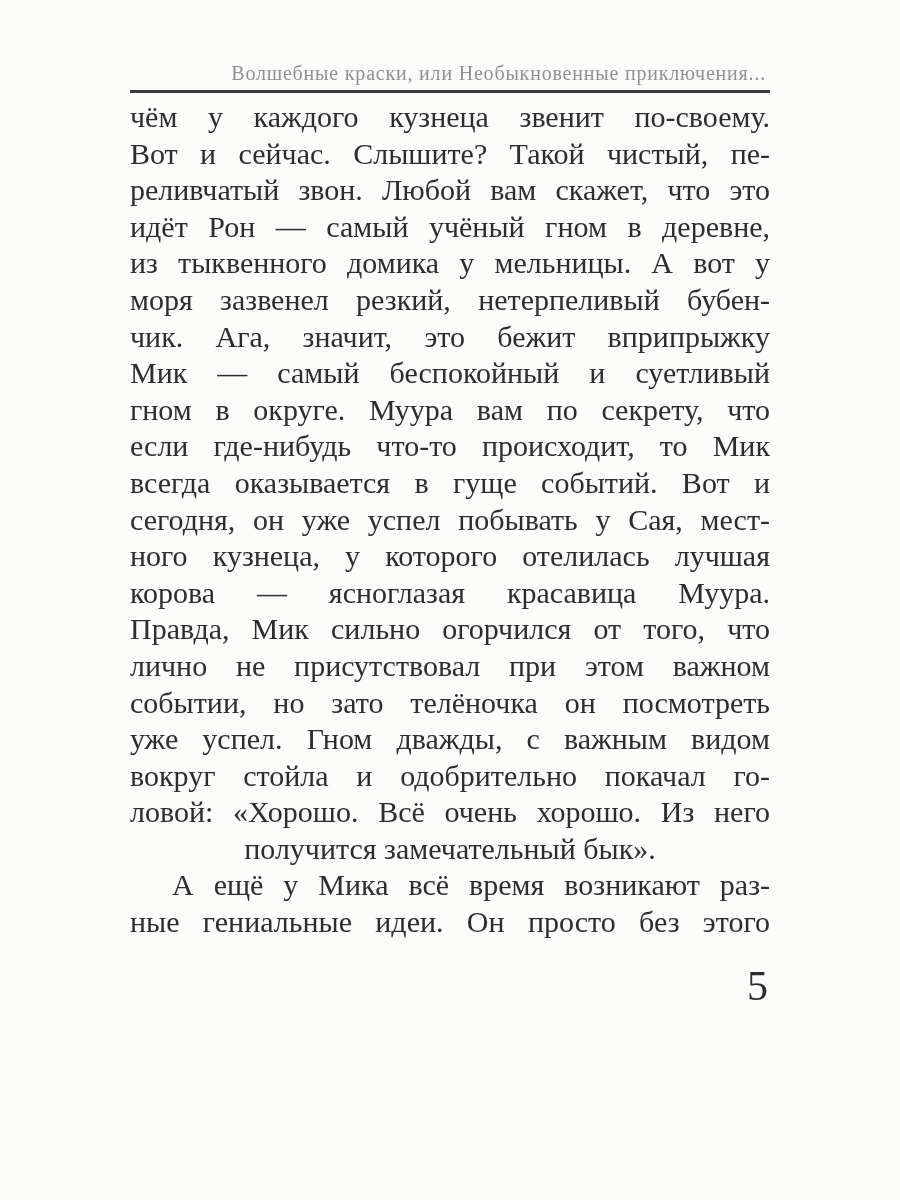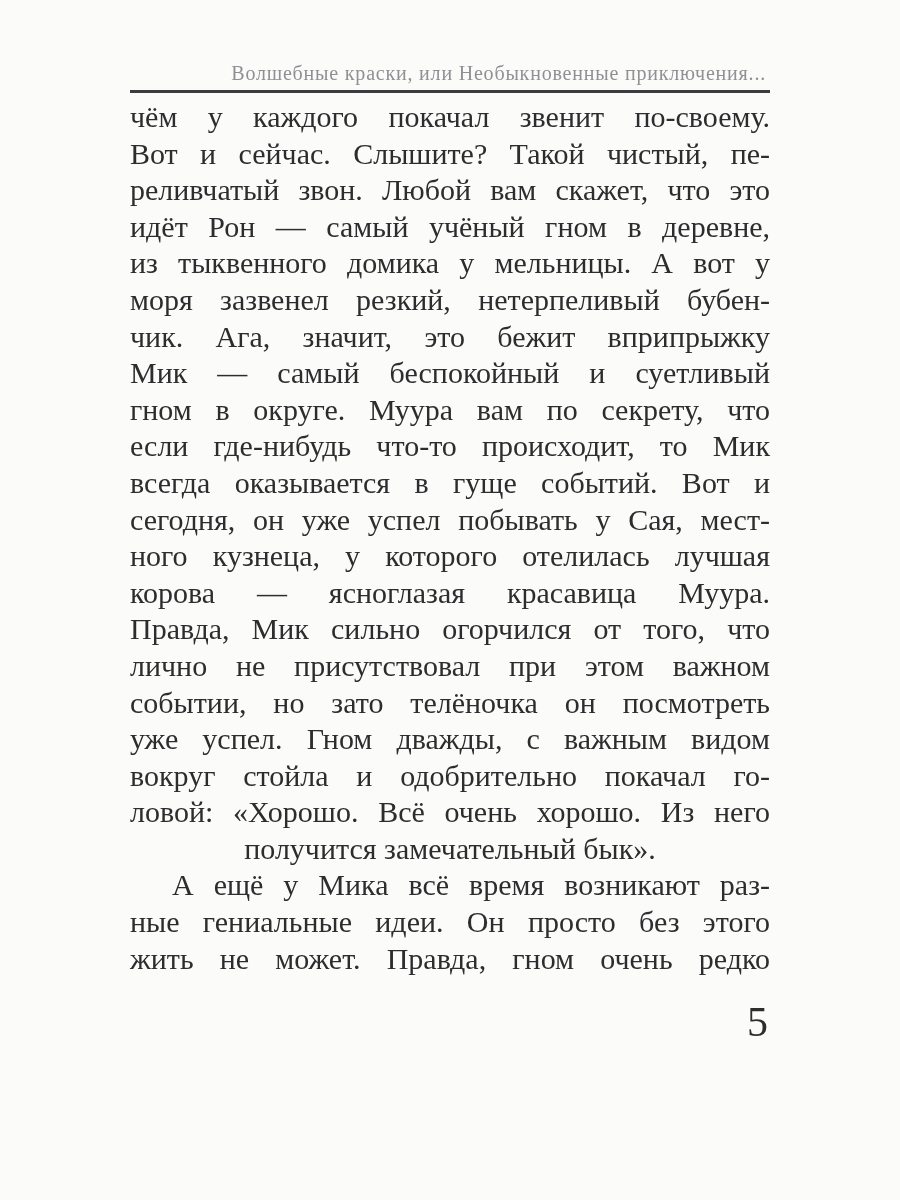--- a/index.html
+++ b/index.html
@@ -71,21 +71,21 @@
 <body>
 
 <div class="page">
   <div class="content-col">
 
     <div class="running-head">Волшебные краски, или Необыкновенные приключения...</div>
 
     <div class="header-rule"></div>
 
     <div class="body-text" id="body-lines">
-        <div class="line justify">чём у каждого покачал звенит по-своему.</div>
+        <div class="line justify">чём у каждого кузнеца звенит по-своему.</div>
         <div class="line justify">Вот и сейчас. Слышите? Такой чистый, пе-</div>
         <div class="line justify">реливчатый звон. Любой вам скажет, что это</div>
         <div class="line justify">идёт Рон — самый учёный гном в деревне,</div>
         <div class="line justify">из тыквенного домика у мельницы. А вот у</div>
         <div class="line justify">моря зазвенел резкий, нетерпеливый бубен-</div>
         <div class="line justify">чик. Ага, значит, это бежит вприпрыжку</div>
         <div class="line justify">Мик — самый беспокойный и суетливый</div>
         <div class="line justify">гном в округе. Муура вам по секрету, что</div>
         <div class="line justify">если где-нибудь что-то происходит, то Мик</div>
         <div class="line justify">всегда оказывается в гуще событий. Вот и</div>
@@ -94,19 +94,18 @@
         <div class="line justify">корова — ясноглазая красавица Муура.</div>
         <div class="line justify">Правда, Мик сильно огорчился от того, что</div>
         <div class="line justify">лично не присутствовал при этом важном</div>
         <div class="line justify">событии, но зато телёночка он посмотреть</div>
         <div class="line justify">уже успел. Гном дважды, с важным видом</div>
         <div class="line justify">вокруг стойла и одобрительно покачал го-</div>
         <div class="line justify">ловой: «Хорошо. Всё очень хорошо. Из него</div>
         <div class="line">получится замечательный бык».</div>
         <div class="line justify indent">А ещё у Мика всё время возникают раз-</div>
         <div class="line justify">ные гениальные идеи. Он просто без этого</div>
-        <div class="line justify">жить не может. Правда, гном очень редко</div>
       </div>
 
     <div class="page-number">5</div>
 
   </div>
 </div>
 
 </body></html>

